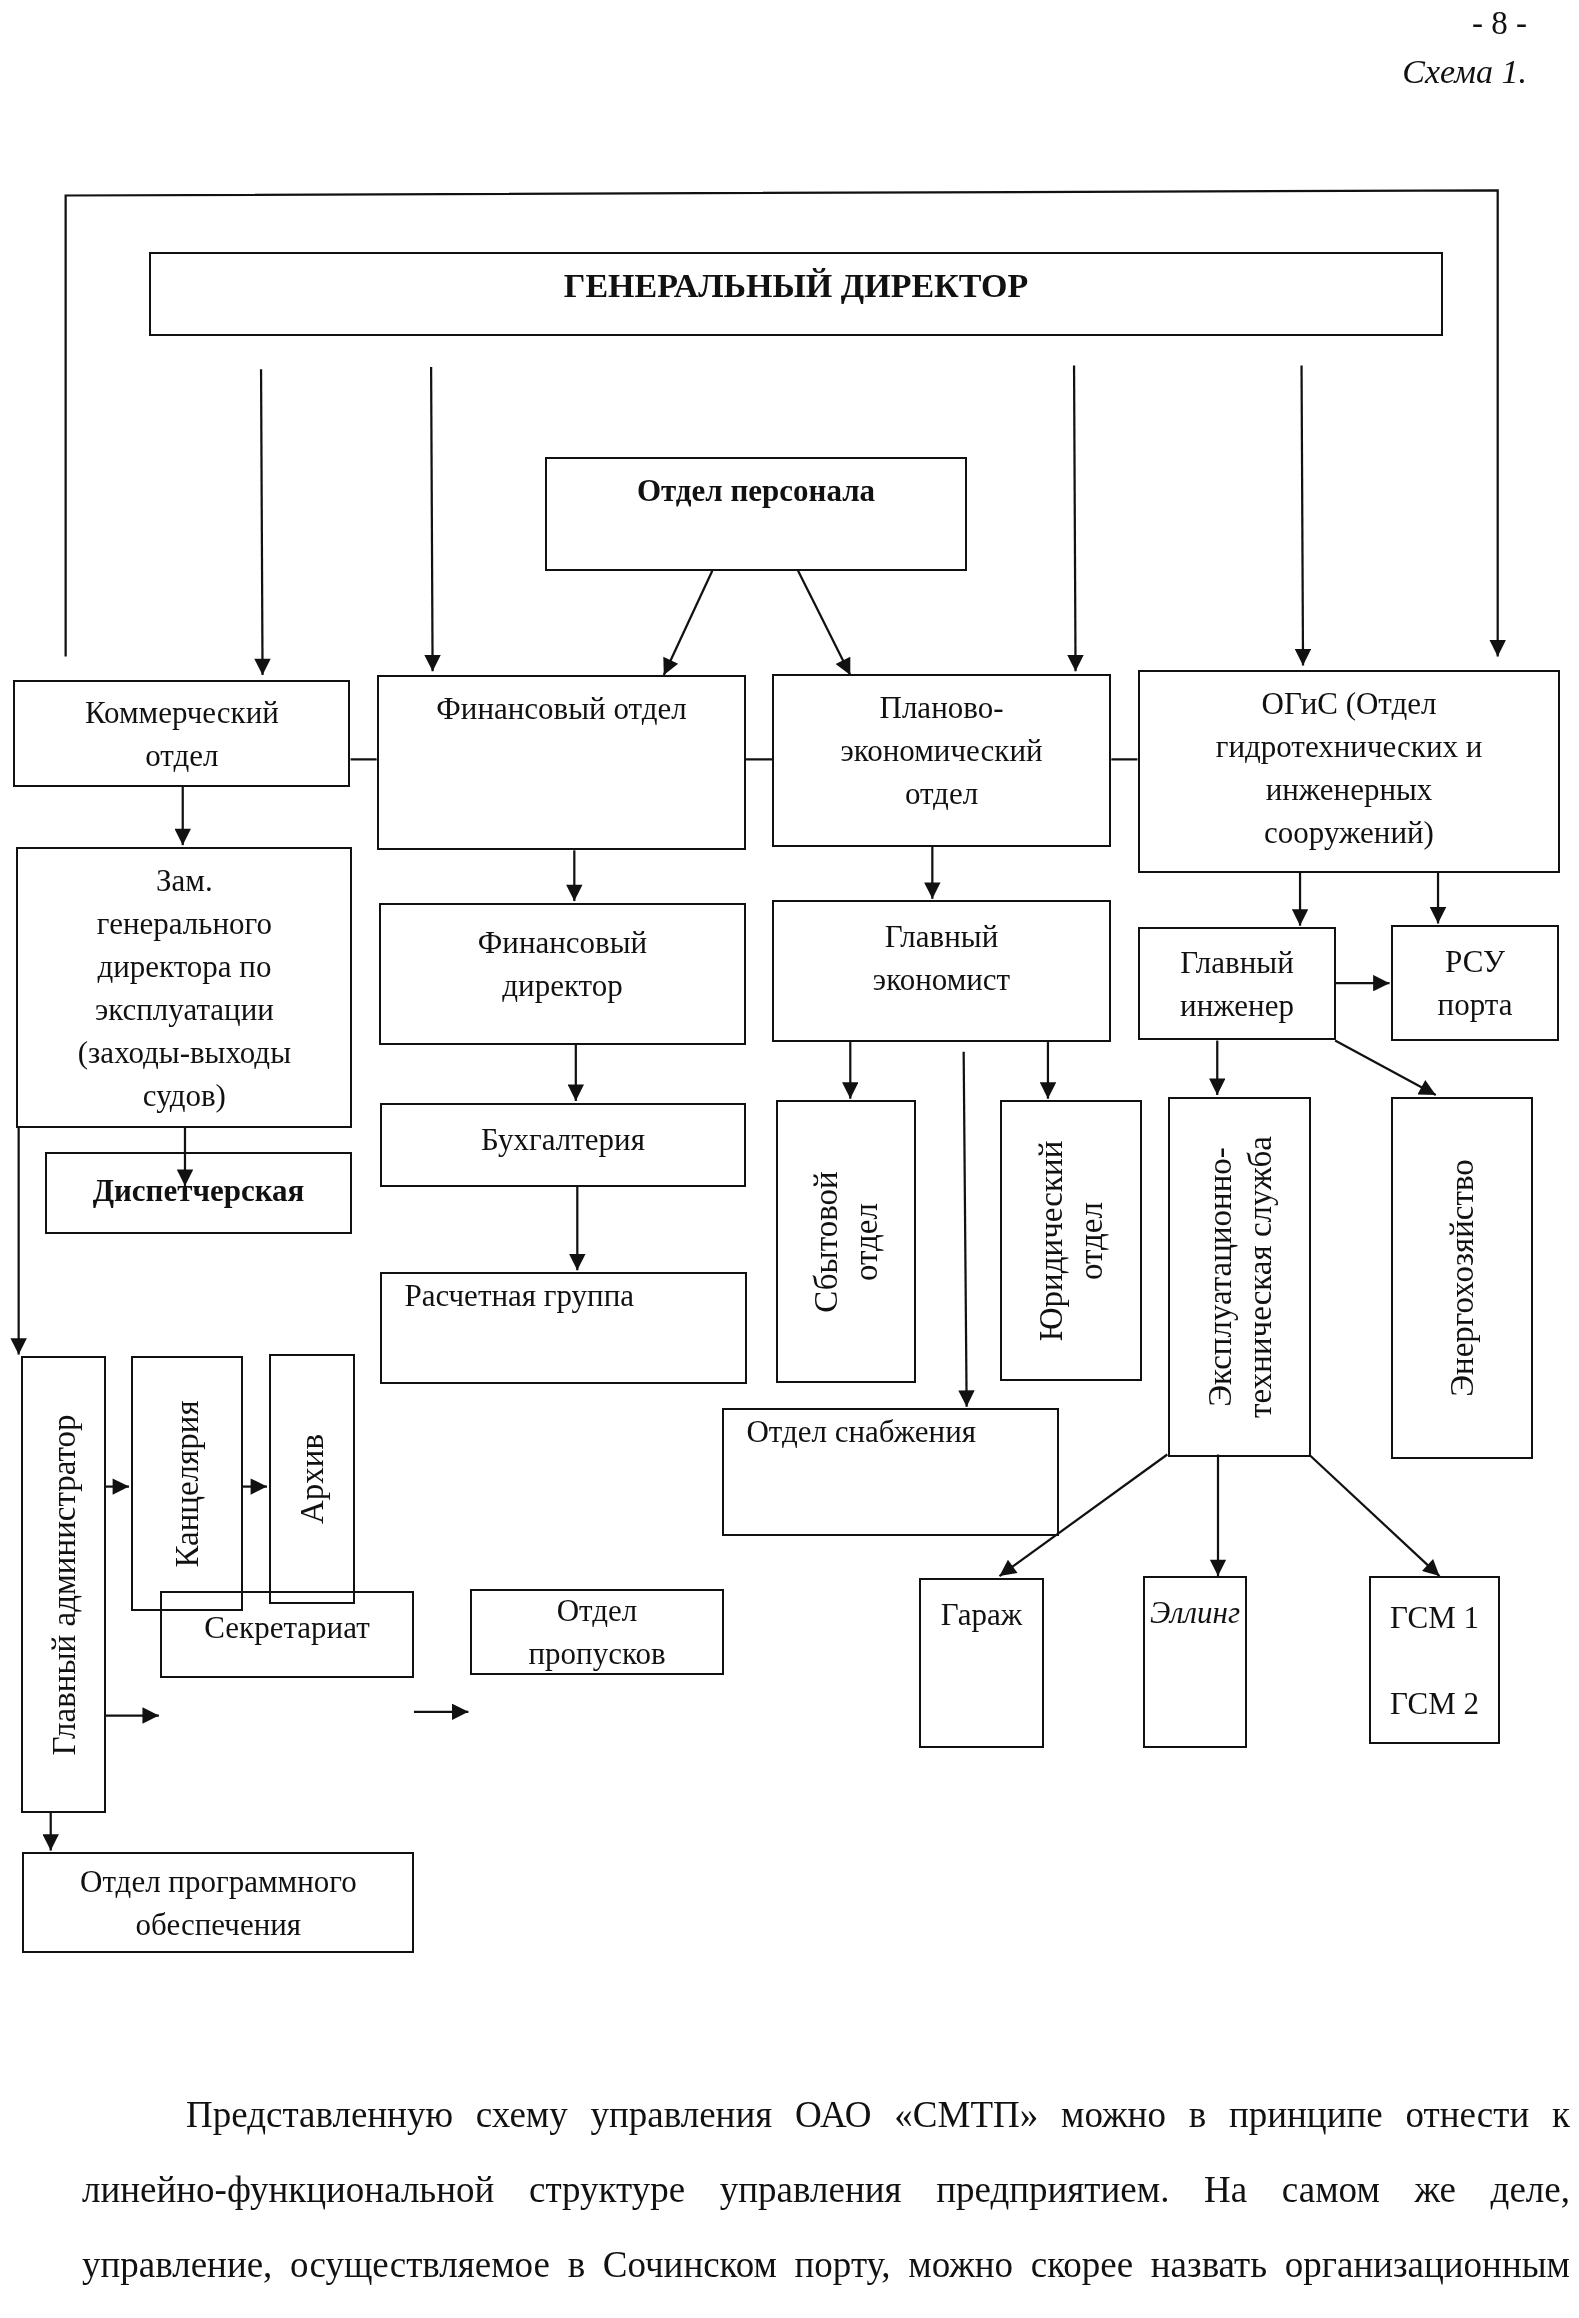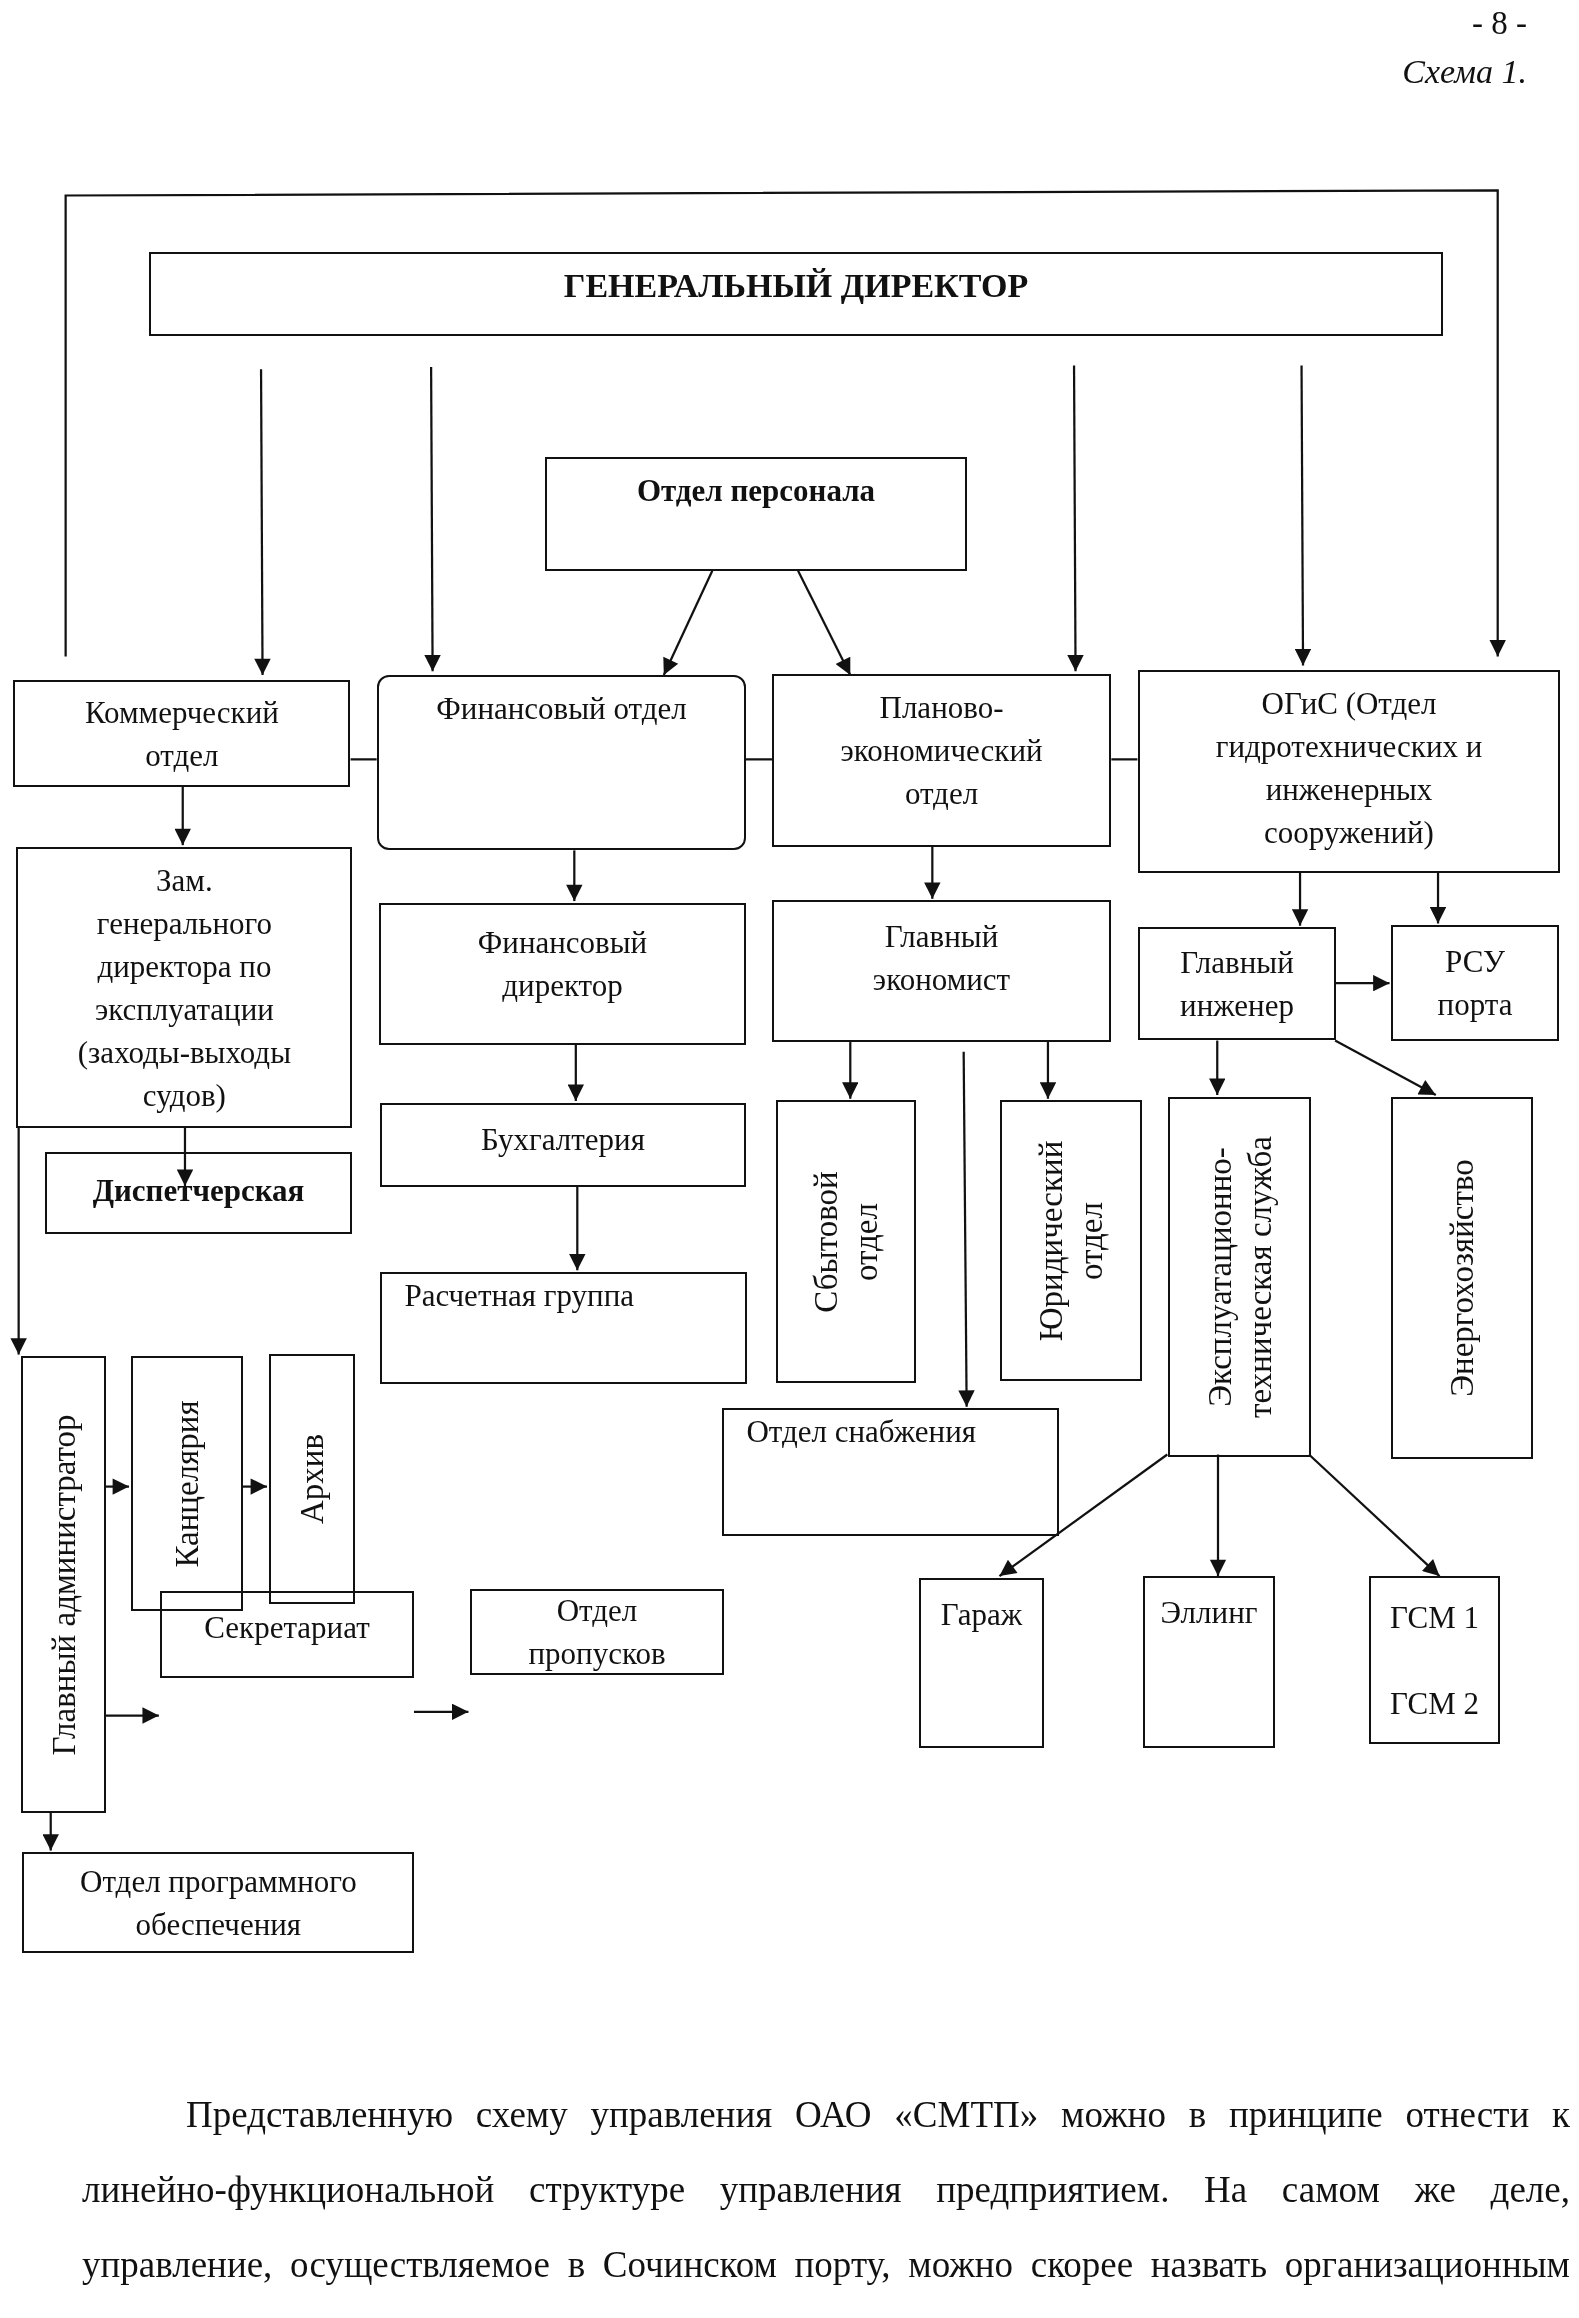--- a/index.html
+++ b/index.html
@@ -81,21 +81,21 @@
 <div class="box top bold" style="left:149px;top:252px;width:1294px;height:84px;font-size:34px;">
   <span class="lbl">ГЕНЕРАЛЬНЫЙ ДИРЕКТОР</span>
 </div>
 <div class="box top bold" style="left:545px;top:457px;width:422px;height:114px;">
   <span class="lbl">Отдел персонала</span>
 </div>
 <div class="box mid" style="left:13.4px;top:680px;width:337px;height:107px;">
   <span class="lbl">Коммерческий
 отдел</span>
 </div>
-<div class="box top" style="left:377px;top:675px;width:369px;height:175px;border-radius:12px;">
+<div class="box top" style="left:377px;top:675px;width:369px;height:175px;">
   <span class="lbl">Финансовый отдел</span>
 </div>
 <div class="box top" style="left:772px;top:674px;width:339px;height:173px;">
   <span class="lbl">Планово-
 экономический
 отдел</span>
 </div>
 <div class="box top" style="left:1138px;top:670px;width:422px;height:203px;">
   <span class="lbl">ОГиС (Отдел
 гидротехнических и
@@ -149,21 +149,21 @@
 <div class="vbox" style="left:1168px;top:1097px;width:143px;height:360px;">
   <span class="vlbl">Эксплуатационно-
 техническая служба</span>
 </div>
 <div class="vbox" style="left:1391px;top:1097px;width:142px;height:362px;">
   <span class="vlbl">Энергохозяйство</span>
 </div>
 <div class="box top" style="left:919px;top:1578px;width:125px;height:170px;padding-top:13.4px;">
   <span class="lbl">Гараж</span>
 </div>
-<div class="box top" style="left:1143px;top:1576px;width:132px;height:172px;padding-top:13.4px;">
+<div class="box top" style="left:1143px;top:1576px;width:104px;height:172px;padding-top:13.4px;font-style:italic;">
   <span class="lbl">Эллинг</span>
 </div>
 <div class="box top" style="left:1369px;top:1576px;width:131px;height:168px;padding-top:18px;">
   <span class="lbl">ГСМ 1
 
 ГСМ 2</span>
 </div>
 <div class="vbox" style="left:21px;top:1356px;width:85px;height:457px;">
   <span class="vlbl">Главный администратор</span>
 </div>

